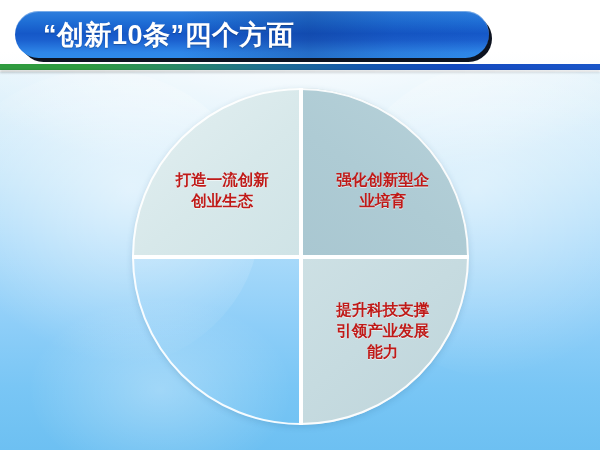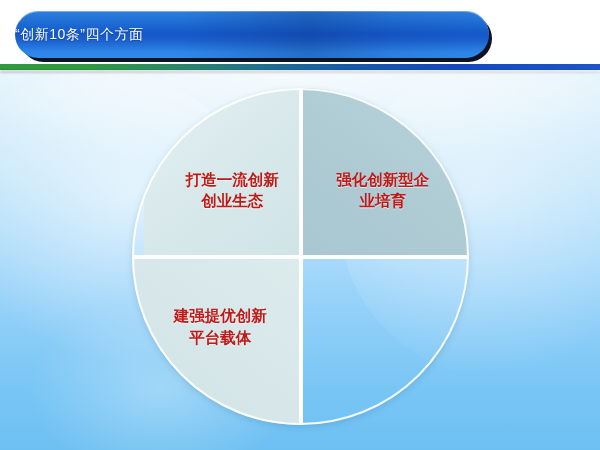--- a/index.html
+++ b/index.html
@@ -96,23 +96,24 @@
         rgba(12,45,120,0.00) 35%,
         rgba(10,40,110,0.28) 62%,
         rgba(12,48,130,0.10) 80%,
         rgba(40,120,230,0.00) 100%);
     pointer-events: none;
   }
 
   .title-text {
     position: relative;
     z-index: 2;
+    margin-left: 28px;
     color: #ffffff;
-    font-size: 14px;
-    font-weight: normal;
+    font-size: 27px;
+    font-weight: bold;
     letter-spacing: 0.5px;
     white-space: nowrap;
     text-shadow: 0 1px 1px rgba(0,0,0,0.25);
   }
 
   .header-rule {
     position: absolute;
     left: 0; top: 64px;
     width: 600px; height: 6px;
     background: linear-gradient(to right,
@@ -148,21 +149,21 @@
   }
   .quad {
     position: absolute;
     width: 50%;
     height: 50%;
     box-sizing: border-box;
     display: flex;
     align-items: center;
     justify-content: center;
   }
-  .quad-tl { left: 12px;   top: 0;   background: linear-gradient(140deg, #e4f0f2 0%, #d7e8ea 55%, #cfe3e6 100%); }
+  .quad-tl { left: 2px;   top: 0;   background: linear-gradient(140deg, #e4f0f2 0%, #d7e8ea 55%, #cfe3e6 100%); }
   .quad-tr { left: 50%; top: 0;   background: linear-gradient(215deg, #b8d2da 0%, #aecbd4 55%, #a9c7d1 100%); justify-content: center; }
   .quad-bl { left: 0;   top: 50%; background: linear-gradient(40deg, #cfe1e4 0%, #d8e8ea 55%, #dceced 100%); }
   .quad-br { left: 50%; top: 50%; background: linear-gradient(320deg, #bed4da 0%, #c6dbe0 55%, #cde0e4 100%); }
 
   
   .divider-v, .divider-h {
     position: absolute;
     background: #ffffff;
     z-index: 3;
   }
@@ -225,25 +226,26 @@
       <div class="quad quad-tl">
         <span class="quad-label lbl-tl">打造一流创新
 创业生态</span>
       </div>
 
       <div class="quad quad-tr">
         <span class="quad-label lbl-tr">强化创新型企
 业培育</span>
       </div>
 
-      <div class="quad quad-bl">
-        <span class="quad-label lbl-bl">建强提优创新
-平台载体</span>
+
+      <div class="quad quad-br">
+        <span class="quad-label lbl-br">提升科技支撑
+引领产业发展
+能力</span>
       </div>
-
 
       <div class="divider-v"></div>
       <div class="divider-h"></div>
     </div>
     <div class="circle-ring"></div>
   </div>
 
 </div>
 
 </body></html>

